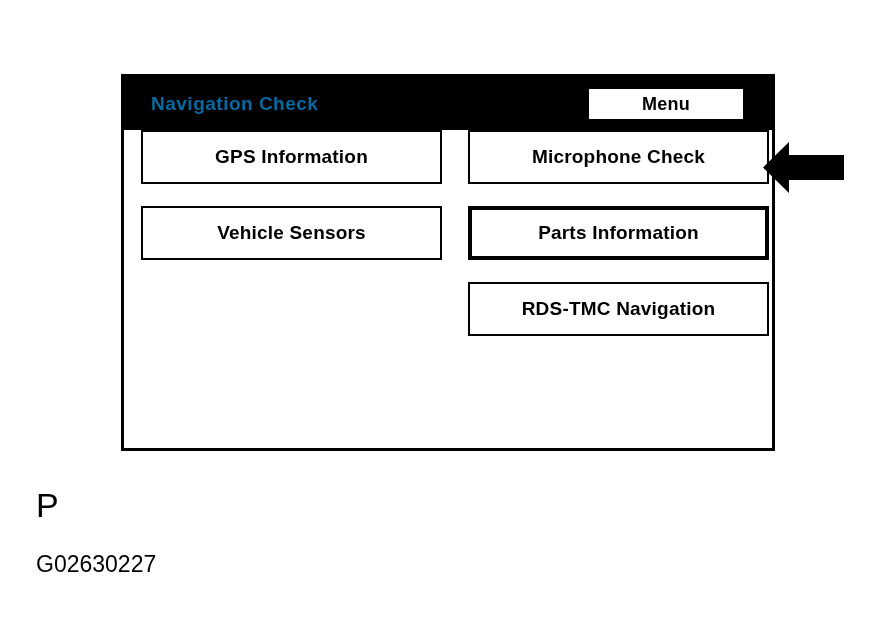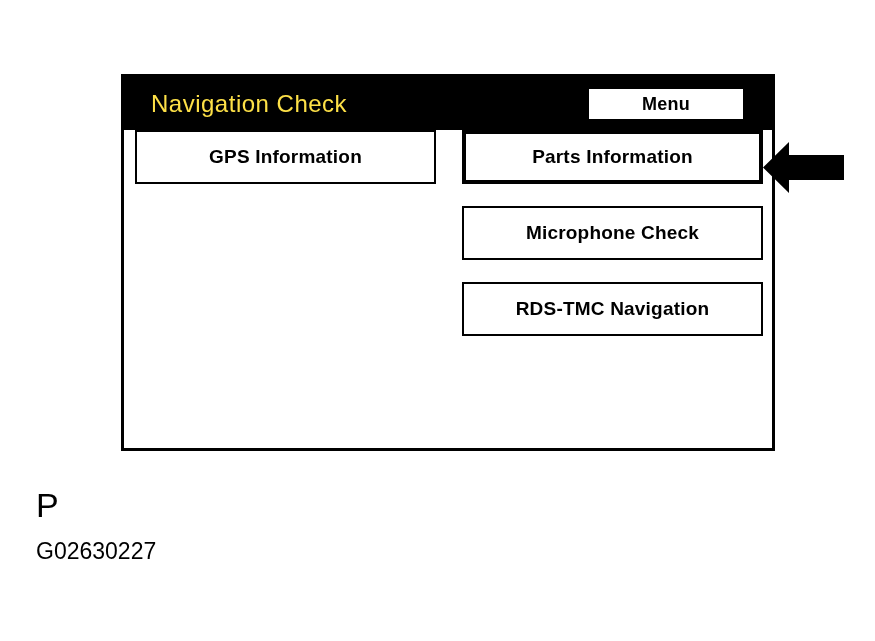--- a/index.html
+++ b/index.html
@@ -36,23 +36,23 @@
     width: 100%;
     height: 53px;
     background: #000000;
     box-sizing: border-box;
   }
   #screen-title {
     position: absolute;
     left: 27px;
     top: 50%;
     transform: translateY(-50%);
-    color: #fde047;
-    font-size: 24px;
-    font-weight: 400;
+    color: #0369a1;
+    font-size: 19px;
+    font-weight: 700;
     letter-spacing: 0.5px;
     white-space: nowrap;
     font-family: "Liberation Sans", sans-serif;
   }
   #menu-button {
     position: absolute;
     right: 29px;
     top: 12px;
     width: 154px;
     height: 30px;
@@ -69,21 +69,21 @@
     color: #000000;
     font-size: 18px;
     font-weight: bold;
     letter-spacing: 0.3px;
     font-family: "Liberation Sans", sans-serif;
   }
 
   
   #button-grid {
     position: absolute;
-    left: 0;
+    left: 6px;
     top: 53px;
     width: 100%;
     height: 318px;
     padding-left: 26px;
   }
   .menu-col {
     position: absolute;
     top: 0;
     width: 301px;
   }
@@ -137,21 +137,21 @@
     color: #000000;
     font-size: 34px;
     line-height: 38px;
     font-weight: normal;
     font-family: "Liberation Sans", sans-serif;
   }
   #caption-code {
     color: #000000;
     font-size: 23px;
     line-height: 28px;
-    margin-top: 13px;
+    margin-top: 26px;
     font-weight: normal;
     font-family: "Liberation Sans", sans-serif;
   }
 </style>
 </head>
 <body>
 
 <div id="device-frame">
 
   <div id="title-bar">
@@ -162,33 +162,36 @@
   </div>
 
   <div id="button-grid">
 
     <div class="menu-col" id="col-left">
 
       <div class="menu-btn">
         <span class="menu-btn-label">GPS Information</span>
       </div>
 
+      <div class="menu-btn">
+        <span class="menu-btn-label">Vehicle Sensors</span>
+      </div>
 
 
 
     </div>
 
     <div class="menu-col" id="col-right">
+
+      <div class="menu-btn">
+        <span class="menu-btn-label">Microphone Check</span>
+      </div>
 
       <div class="menu-btn selected">
         <span class="menu-btn-label">Parts Information</span>
-      </div>
-
-      <div class="menu-btn">
-        <span class="menu-btn-label">Microphone Check</span>
       </div>
 
       <div class="menu-btn">
         <span class="menu-btn-label">RDS-TMC Navigation</span>
       </div>
 
     </div>
 
   </div>
 </div>

